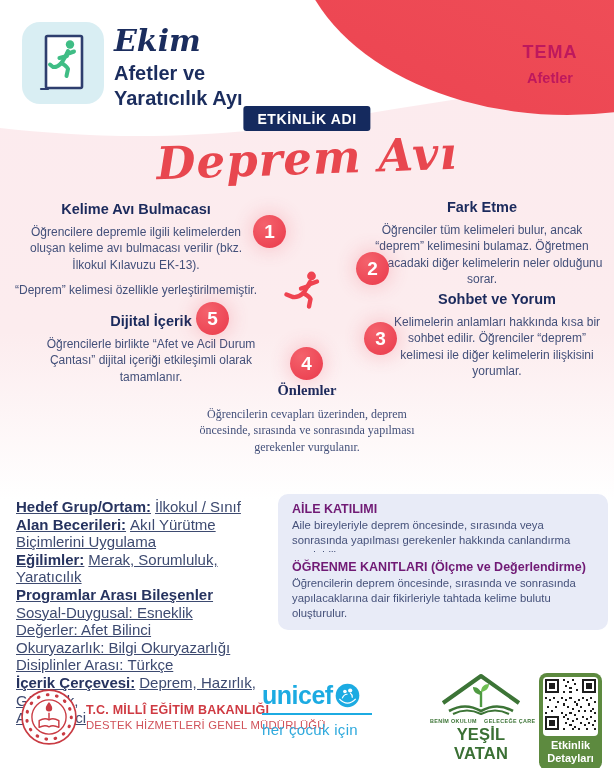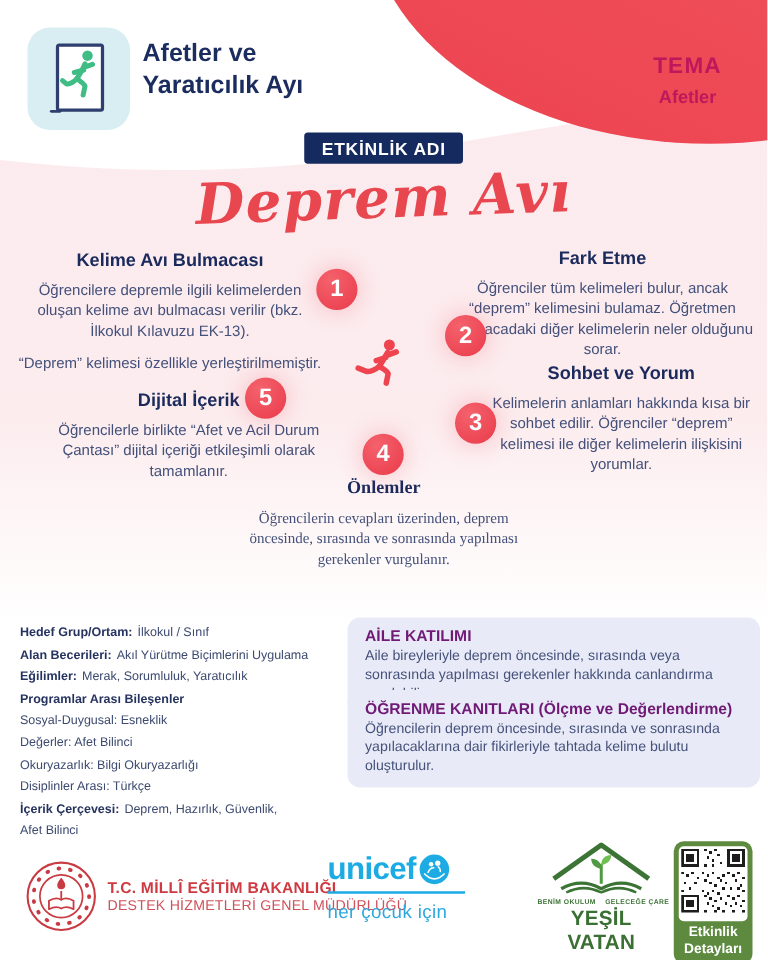--- a/index.html
+++ b/index.html
@@ -41,21 +41,21 @@
     background:radial-gradient(circle at 35% 28%, #f4626c, #ea3a4b);
     color:#fff; font-size:19px; font-weight:700;
     display:flex; align-items:center; justify-content:center;
     box-shadow:0 0 20px rgba(238,70,85,.30); }
   .b1 { left:253px; top:215px; } .b2 { left:356px; top:252px; }
   .b3 { left:364px; top:322px; } .b4 { left:290px; top:347px; }
   .b5 { left:196px; top:302px; }
   .runner-center { position:absolute; left:284px; top:270px; }
   
   .meta { position:absolute; left:16px; top:498px; width:268px;
-    font-size:10px; line-height:17.6px; color:#3d4a70; }
+    font-size:15px; line-height:17.6px; color:#3d4a70;text-decoration:underline; }
   .meta .lb { font-weight:700; color:#26335f; margin-right:4px; }
   .meta .lb:empty { margin:0; }
   
   .panel { position:absolute; left:278px; width:330px; box-sizing:border-box;
     background:#e8ebf7; border-radius:10px; padding:8px 14px 9px; }
   .panel h4 { margin:0 0 2px; font-size:12.5px; font-weight:700; color:#701a75; }
   .panel p { margin:0; font-size:11.3px; line-height:1.32; color:#45517a; }
   .panel-1 { top:494px; } .panel-2 { top:552px; }
   
   .meb { position:absolute; left:20px; top:688px; display:flex; align-items:center; }
@@ -105,20 +105,21 @@
         <path d="M30 19 C 28 24 26 27 23.5 31"></path>
         <path d="M29 22 L36 19.5"></path>
         <path d="M29 24 L21.5 26"></path>
         <path d="M23.5 31 C 27 33.5 29.5 35 30 37 L28.5 44"></path>
         <path d="M23.5 31 C 20.5 34 17.5 35.5 15 35 L12 32.5"></path>
       </g>
       <circle cx="32" cy="12.5" r="4.2" fill="#3fbd85"></circle>
     </svg>
   </div>
   <div class="month-block">
+    <div class="month">Ekim</div>
     <div class="month-sub">
       <div>Afetler ve</div>
       <div>Yaratıcılık Ayı</div>
     </div>
   </div>
 
   <div class="pill">ETKİNLİK ADI</div>
   <div class="activity-title">Deprem Avı</div>
 
   <svg class="runner-center" width="40" height="44" viewBox="0 0 40 44">

